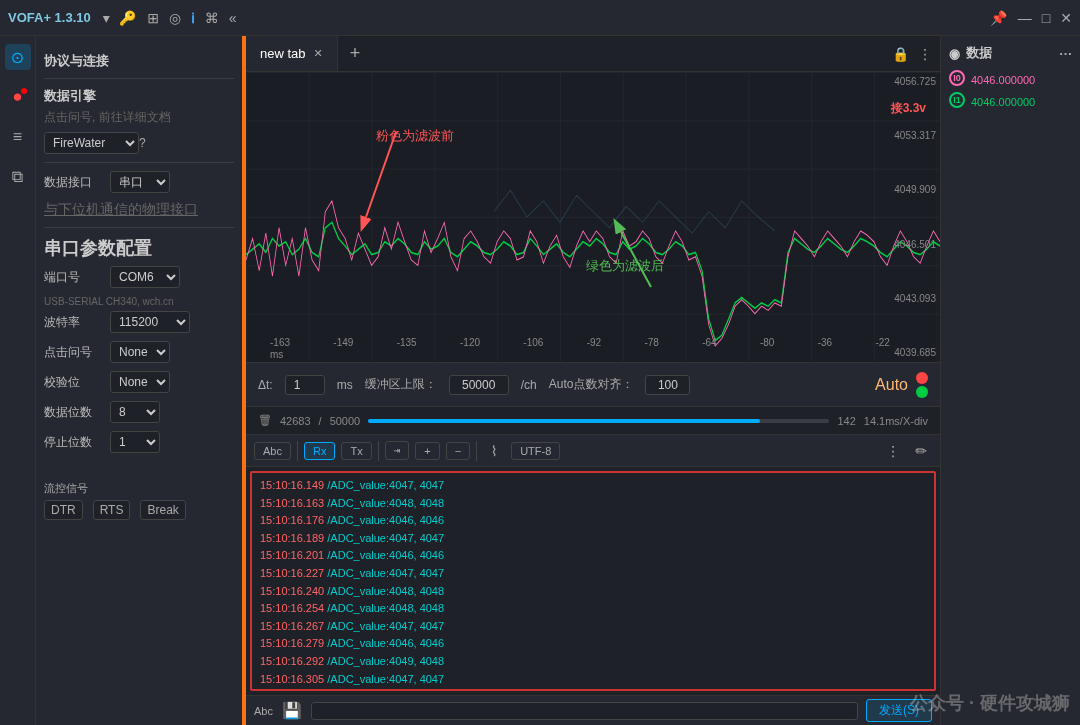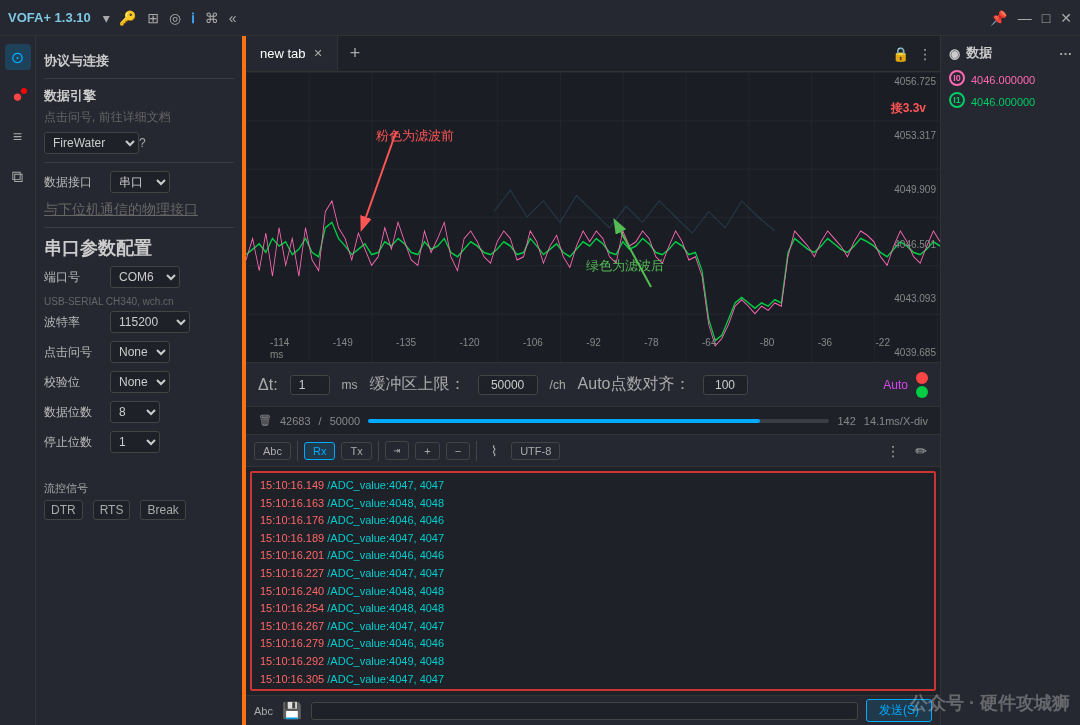--- a/index.html
+++ b/index.html
@@ -62,21 +62,21 @@
     #chart-area { flex: 1; background: #1a1d24; position: relative; border-bottom: 1px solid #333; overflow: hidden; min-height: 280px; }
     #chart-canvas { width: 100%; height: 100%; }
 
     
     .y-labels { position: absolute; right: 4px; top: 0; bottom: 0; display: flex; flex-direction: column; justify-content: space-between; color: #888; font-size: 10px; padding: 4px 0; }
 
     
     #controls-bar {
       height: 44px; background: #252830; display: flex; align-items: center; gap: 12px; padding: 0 12px; border-bottom: 1px solid #333; flex-shrink: 0;
     }
-    .ctrl-label { color: #aaa; font-size: 16px; }
+    .ctrl-label { color: #aaa; font-size: 12px; }
     .ctrl-input { background: #1e2128; border: 1px solid #444; color: #ccc; width: 40px; text-align: center; border-radius: 3px; padding: 2px 4px; font-size: 12px; }
     .ctrl-unit { color: #aaa; font-size: 12px; }
     .ctrl-auto { margin-left: auto; display: flex; align-items: center; gap: 8px; }
     .auto-btn { color: #aaa; font-size: 12px; background: none; border: none; cursor: pointer; }
     .color-dot { width: 12px; height: 12px; border-radius: 50%; }
 
     
     #progress-bar { height: 28px; background: #1e2128; display: flex; align-items: center; gap: 8px; padding: 0 12px; border-bottom: 1px solid #333; flex-shrink: 0; color: #888; font-size: 11px; }
     #progress-bar .progress-track { flex: 1; height: 4px; background: #3a3d45; border-radius: 2px; position: relative; }
     #progress-bar .progress-fill { height: 100%; background: #00aaff; border-radius: 2px; width: 85%; }
@@ -247,21 +247,21 @@
         <span>4056.725</span>
         <span>4053.317</span>
         <span>4049.909</span>
         <span>4046.501</span>
         <span>4043.093</span>
         <span>4039.685</span>
       </div>
 
       
       <div style="position:absolute;bottom:14px;left:24px;right:50px;display:flex;justify-content:space-between;color:#888;font-size:10px;">
-        <span>-114</span>
+        <span>-163</span>
         <span>-149</span>
         <span>-135</span>
         <span>-120</span>
         <span>-106</span>
         <span>-92</span>
         <span>-78</span>
         <span>-64</span>
         <span>-80</span>
         <span>-36</span>
         <span>-22</span>
@@ -297,21 +297,21 @@
     <div id="controls-bar">
       <span class="ctrl-label">Δt:</span>
       <input class="ctrl-input" value="1" type="number" style="width: 40px; background: rgb(30, 33, 40); border: 1px solid rgb(68, 68, 68); color: rgb(204, 204, 204); border-radius: 3px; padding: 2px 4px; font-size: 12px;">
       <span class="ctrl-unit">ms</span>
       <span class="ctrl-label">缓冲区上限：</span>
       <input class="ctrl-input" value="50000" style="width: 60px; background: rgb(30, 33, 40); border: 1px solid rgb(68, 68, 68); color: rgb(204, 204, 204); border-radius: 3px; padding: 2px 4px; font-size: 12px;">
       <span class="ctrl-unit">/ch</span>
       <span class="ctrl-label">Auto点数对齐：</span>
       <input class="ctrl-input" value="100" style="width: 45px; background: rgb(30, 33, 40); border: 1px solid rgb(68, 68, 68); color: rgb(204, 204, 204); border-radius: 3px; padding: 2px 4px; font-size: 12px;">
       <div class="ctrl-auto">
-        <button class="auto-btn" style="background:none;border:none;color:#d946ef;cursor:pointer;font-size:12px;margin-left:40px;">Auto</button>
+        <button class="auto-btn" style="background:none;border:none;color:#fdba74;cursor:pointer;font-size:16px;margin-left:40px;">Auto</button>
         <div style="display:flex;flex-direction:column;gap:2px;">
           <div class="color-dot" style="width:12px;height:12px;border-radius:50%;background:#ff4444;"></div>
           <div class="color-dot" style="width:12px;height:12px;border-radius:50%;background:#00cc44;"></div>
         </div>
       </div>
     </div>
 
     <div id="progress-bar">
       <span style="cursor:pointer;">🗑</span>
       <span>42683</span>

